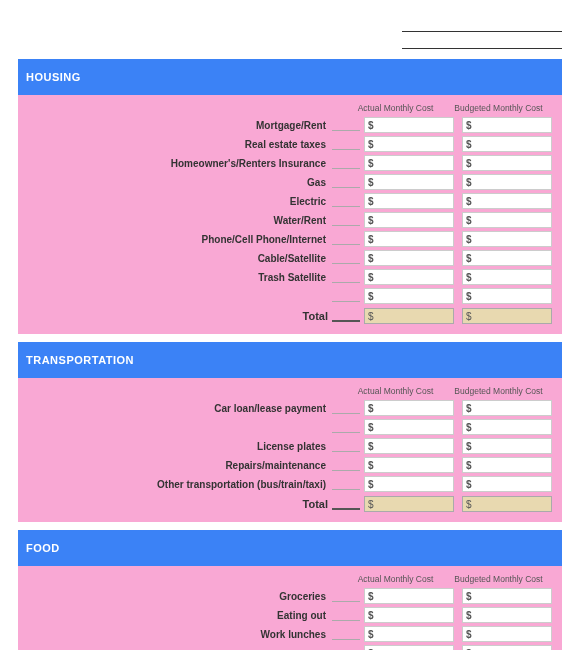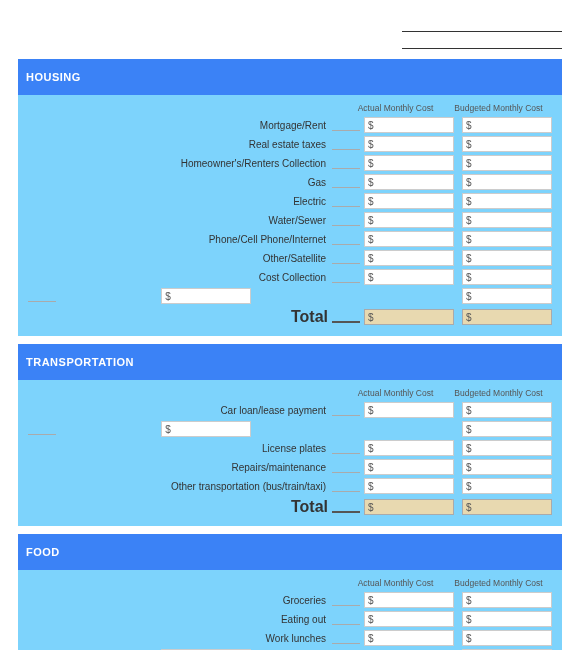--- a/index.html
+++ b/index.html
@@ -57,42 +57,43 @@
     .section-header {
       background: #3b82f6;
       color: #fff;
       font-weight: bold;
       font-size: 11px;
       padding: 12px 8px;
       margin-bottom: 0;
       letter-spacing: 0.5px;
     }
     .section-body {
-      background: #7dd3fc;
+      background: #f9a8d4;
       padding: 8px 10px 10px 10px;
       margin-bottom: 8px;
     }
     .col-headers {
       display: flex;
       justify-content: flex-end;
       gap: 8px;
       margin-bottom: 4px;
       padding-right: 6px;
     }
     .col-header-label {
       font-size: 8.5px;
       color: #555;
       text-align: center;
       width: 95px;
     }
     .expense-row {
       display: flex;
       align-items: center;
-      justify-content: space-between;
+      justify-content: flex-end;
       margin-bottom: 3px;
+      font-weight: bold;
     }
     .expense-label {
       flex: 1;
       text-align: right;
       padding-right: 6px;
       font-size: 10px;
       color: #333;
       white-space: nowrap;
     }
     .expense-line {
@@ -119,21 +120,21 @@
       flex-shrink: 0;
     }
     .total-row {
       display: flex;
       align-items: center;
       justify-content: flex-end;
       margin-top: 4px;
     }
     .total-label {
       padding-right: 4px;
-      font-size: 16px;
+      font-size: 11px;
       font-weight: bold;
       color: #333;
     }
     .total-line {
       width: 28px;
       border-bottom: 2px solid #555;
       margin-right: 4px;
       height: 12px;
       flex-shrink: 0;
     }
@@ -188,63 +189,63 @@
           <div class="input-cell">$</div>
         </div>
         <div class="expense-row">
           <div class="expense-label">Real estate taxes</div>
           <div class="expense-line"></div>
           <div class="input-cell">$</div>
           <div class="input-cell-gap"></div>
           <div class="input-cell">$</div>
         </div>
         <div class="expense-row">
-          <div class="expense-label">Homeowner's/Renters Collection</div>
+          <div class="expense-label">Homeowner's/Renters Insurance</div>
           <div class="expense-line"></div>
           <div class="input-cell">$</div>
           <div class="input-cell-gap"></div>
           <div class="input-cell">$</div>
         </div>
         <div class="expense-row">
           <div class="expense-label">Gas</div>
           <div class="expense-line"></div>
           <div class="input-cell">$</div>
           <div class="input-cell-gap"></div>
           <div class="input-cell">$</div>
         </div>
         <div class="expense-row">
           <div class="expense-label">Electric</div>
           <div class="expense-line"></div>
           <div class="input-cell">$</div>
           <div class="input-cell-gap"></div>
           <div class="input-cell">$</div>
         </div>
         <div class="expense-row">
-          <div class="expense-label">Water/Sewer</div>
+          <div class="expense-label">Water/Rent</div>
           <div class="expense-line"></div>
           <div class="input-cell">$</div>
           <div class="input-cell-gap"></div>
           <div class="input-cell">$</div>
         </div>
         <div class="expense-row">
           <div class="expense-label">Phone/Cell Phone/Internet</div>
           <div class="expense-line"></div>
           <div class="input-cell">$</div>
           <div class="input-cell-gap"></div>
           <div class="input-cell">$</div>
         </div>
         <div class="expense-row">
-          <div class="expense-label">Other/Satellite</div>
-          <div class="expense-line"></div>
-          <div class="input-cell">$</div>
-          <div class="input-cell-gap"></div>
-          <div class="input-cell">$</div>
-        </div>
-        <div class="expense-row">
-          <div class="expense-label">Cost Collection</div>
+          <div class="expense-label">Cable/Satellite</div>
+          <div class="expense-line"></div>
+          <div class="input-cell">$</div>
+          <div class="input-cell-gap"></div>
+          <div class="input-cell">$</div>
+        </div>
+        <div class="expense-row">
+          <div class="expense-label">Trash Satellite</div>
           <div class="expense-line"></div>
           <div class="input-cell">$</div>
           <div class="input-cell-gap"></div>
           <div class="input-cell">$</div>
         </div>
         <div class="expense-row">
           <div class="expense-line"></div>
           <div class="input-cell">$</div>
           <div class="input-cell-gap"></div>
           <div class="input-cell">$</div>

